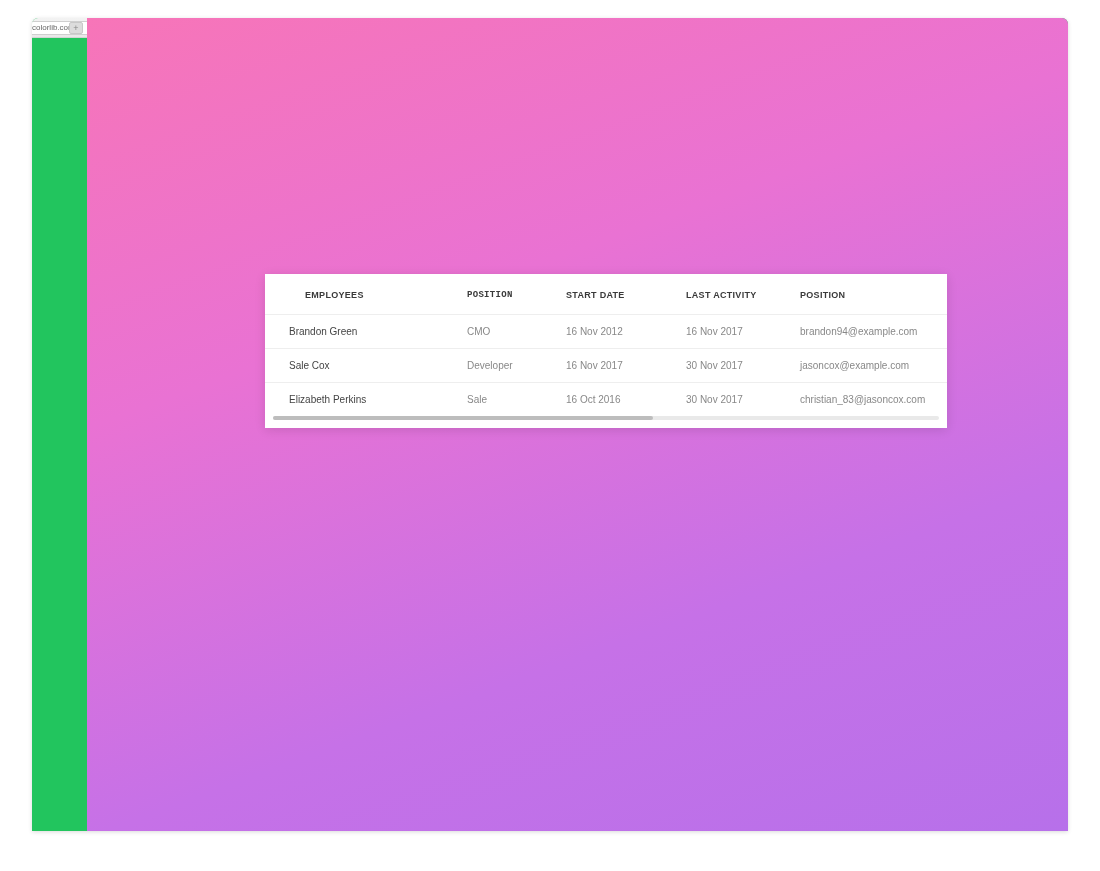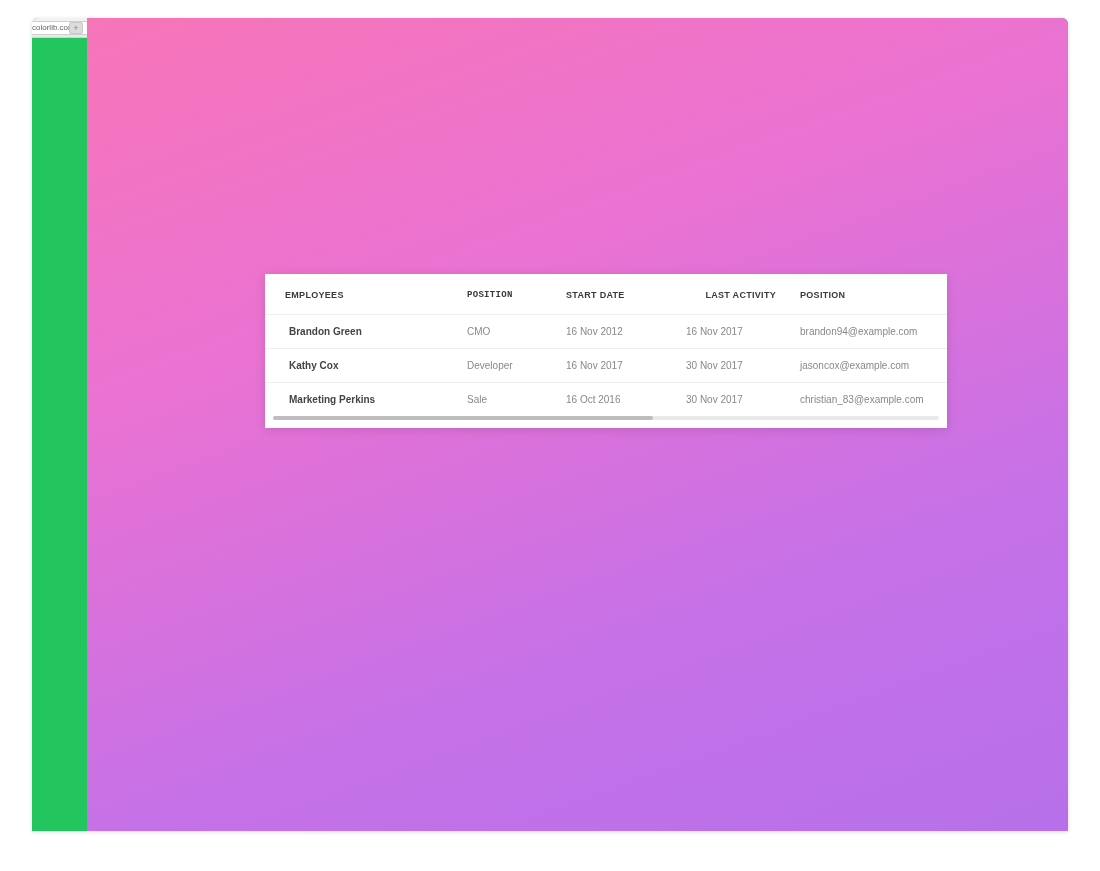--- a/index.html
+++ b/index.html
@@ -119,37 +119,37 @@
     font-size: 10px;
   }
   thead th {
     text-align: left;
     font-size: 9px;
     font-weight: 700;
     letter-spacing: 0.3px;
     color: #3a3a3a;
     padding: 16px 12px 14px 12px;
   }
-  thead th:first-child { padding-left: 20px; }
+  thead th:first-child { padding-left: 40px; }
   tbody td {
     padding: 11px 12px;
     border-top: 1px solid #eee;
     color: #888;
     font-size: 10px;
     white-space: nowrap;
   }
   tbody td:first-child {
     padding-left: 24px;
     color: #444;
-    font-weight: 700;
+    font-weight: 400;
   }
   .col-emp { width: 190px; }
   .col-pos { width: 99px; font-family: Liberation Mono, monospace; }
   .col-start { width: 120px; }
-  .col-act { width: 114px; text-align: right; }
+  .col-act { width: 114px; }
   .scroll-track {
     margin: 0 8px;
     height: 4px;
     background: #e9e9e9;
     position: relative;
     border-radius: 2px;
   }
   .scroll-thumb {
     position: absolute;
     left: 0;
@@ -195,32 +195,32 @@
         </thead>
         <tbody>
           <tr>
             <td>Brandon Green</td>
             <td>CMO</td>
             <td>16 Nov 2012</td>
             <td>16 Nov 2017</td>
             <td>brandon94@example.com</td>
           </tr>
           <tr>
-            <td>Kathy Cox</td>
+            <td>Sale Cox</td>
             <td>Developer</td>
             <td>16 Nov 2017</td>
             <td>30 Nov 2017</td>
             <td>jasoncox@example.com</td>
           </tr>
           <tr>
-            <td>Marketing Perkins</td>
+            <td>Elizabeth Perkins</td>
             <td>Sale</td>
             <td>16 Oct 2016</td>
             <td>30 Nov 2017</td>
-            <td>christian_83@example.com</td>
+            <td>christian_83@jasoncox.com</td>
           </tr>
         </tbody>
       </table>
       <div class="scroll-track">
         <div class="scroll-thumb"></div>
       </div>
     </div>
   </div>
 </div>
 

